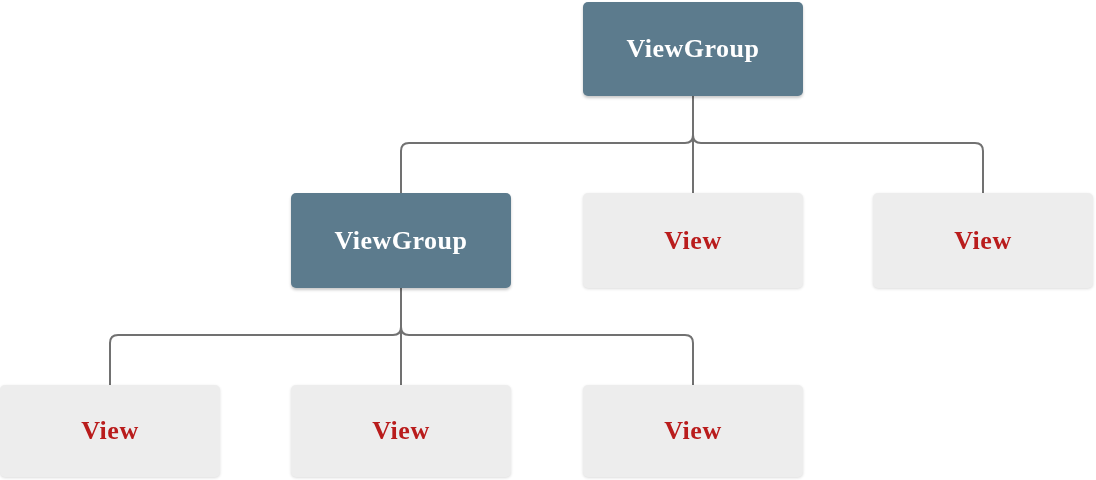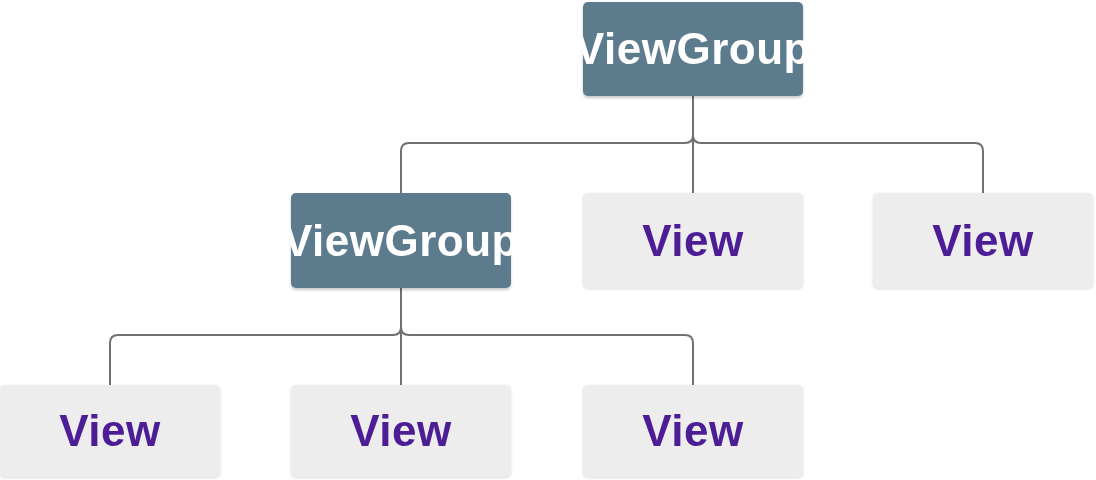--- a/index.html
+++ b/index.html
@@ -27,32 +27,33 @@
     stroke: #717171;
     stroke-width: 2;
   }
   .node {
     position: absolute;
     display: flex;
     align-items: center;
     justify-content: center;
     border-radius: 5px;
     font-weight: bold;
-    font-size: 44px;
+    font-size: 26px;
     letter-spacing: 0.5px;
     box-sizing: border-box;
+    font-family: Liberation Serif, serif;
   }
   .node.viewgroup {
     background: #5c7b8d;
     color: #ffffff;
     box-shadow: 0 2px 3px rgba(0,0,0,0.22);
   }
   .node.view {
     background: #ededed;
-    color: #4c1d95;
+    color: #b91c1c;
     box-shadow: 0 1px 3px rgba(0,0,0,0.14);
   }
   
   .pos-root        { left: 583px; top: 2px;   width: 220px; height: 94px; }
   
   .pos-l2-a        { left: 291px; top: 193px; width: 220px; height: 95px; }
   .pos-l2-b        { left: 583px; top: 193px; width: 220px; height: 95px; }
   .pos-l2-c        { left: 873px; top: 193px; width: 220px; height: 95px; }
   
   .pos-l3-a        { left: 0px;   top: 385px; width: 220px; height: 92px; }

